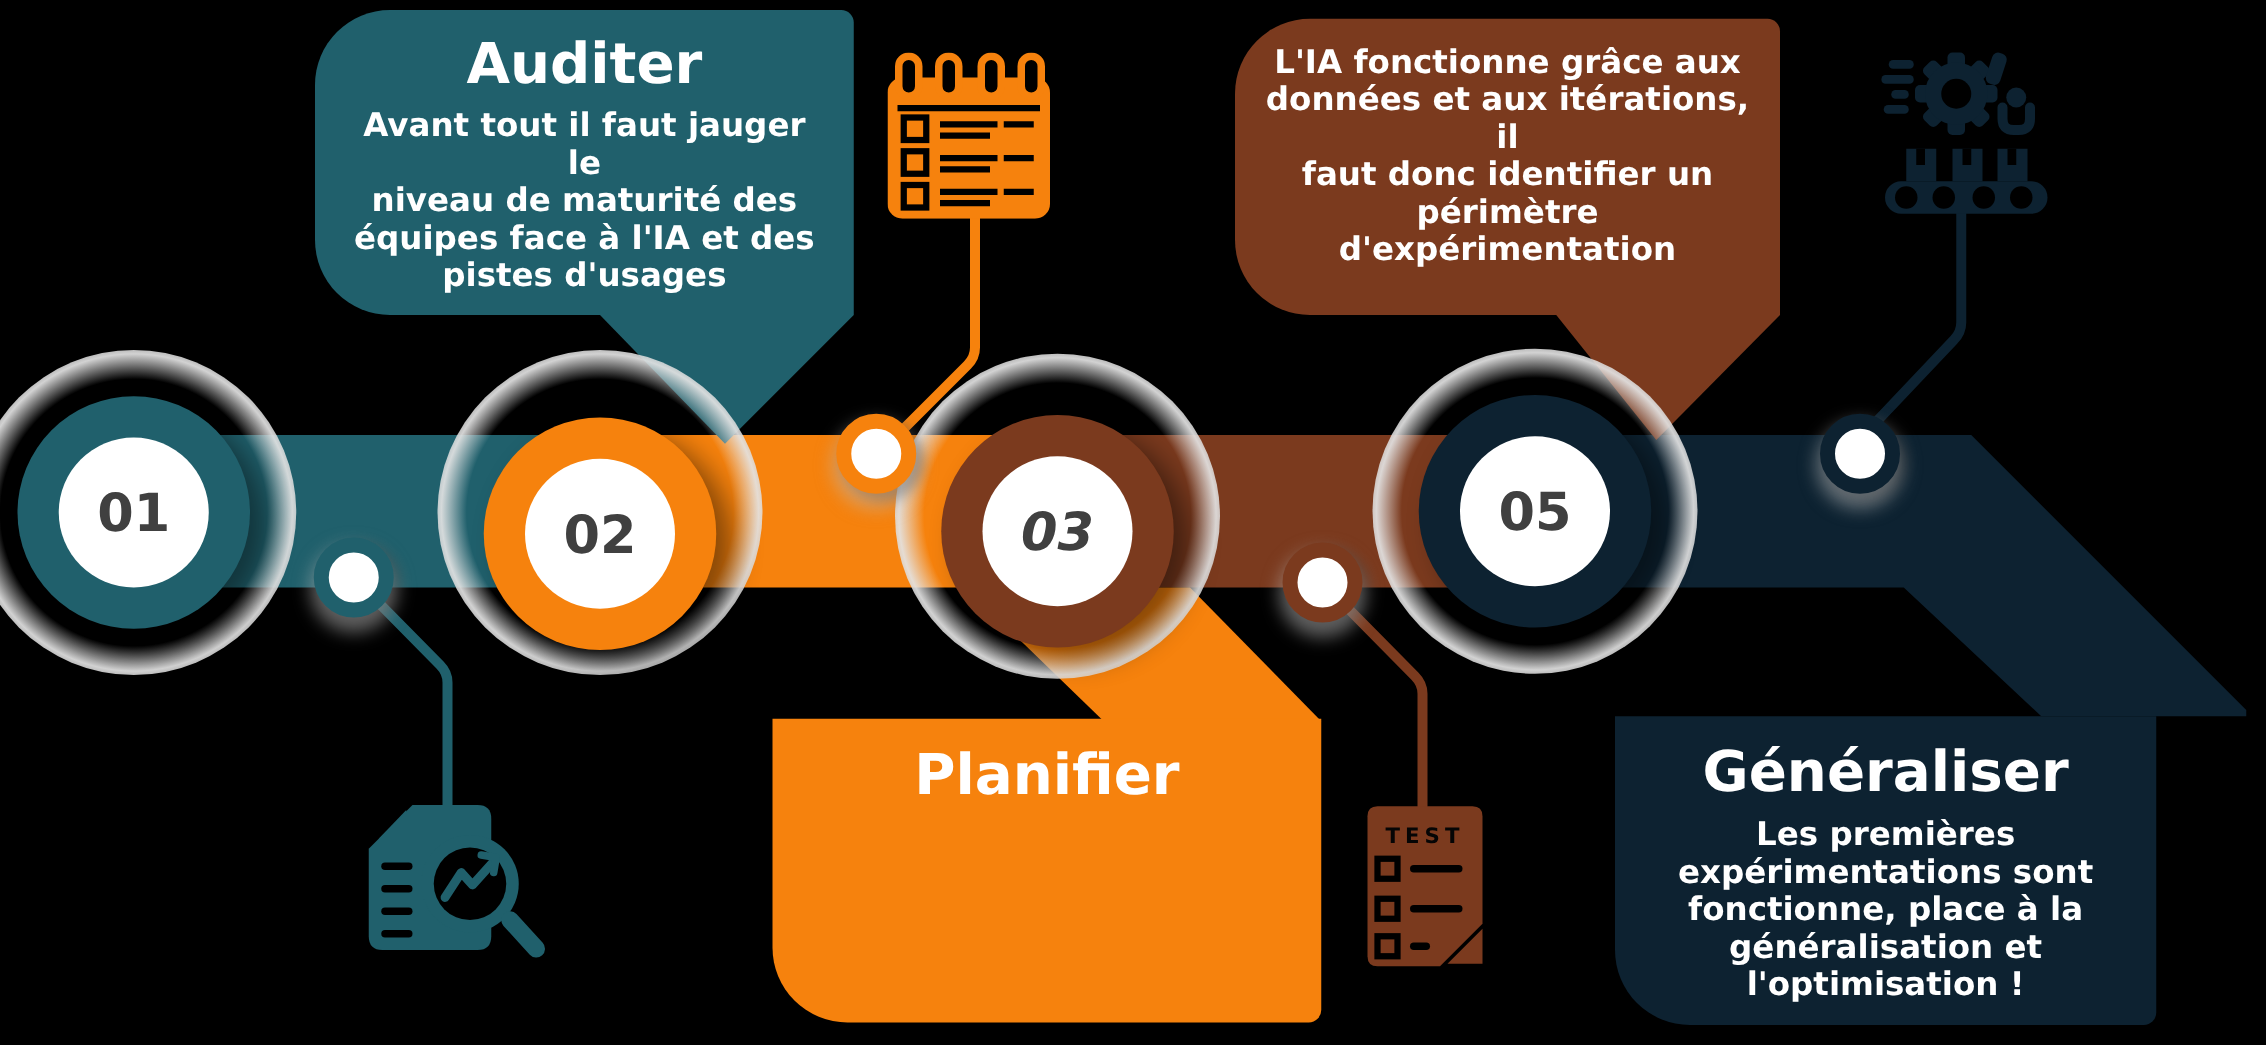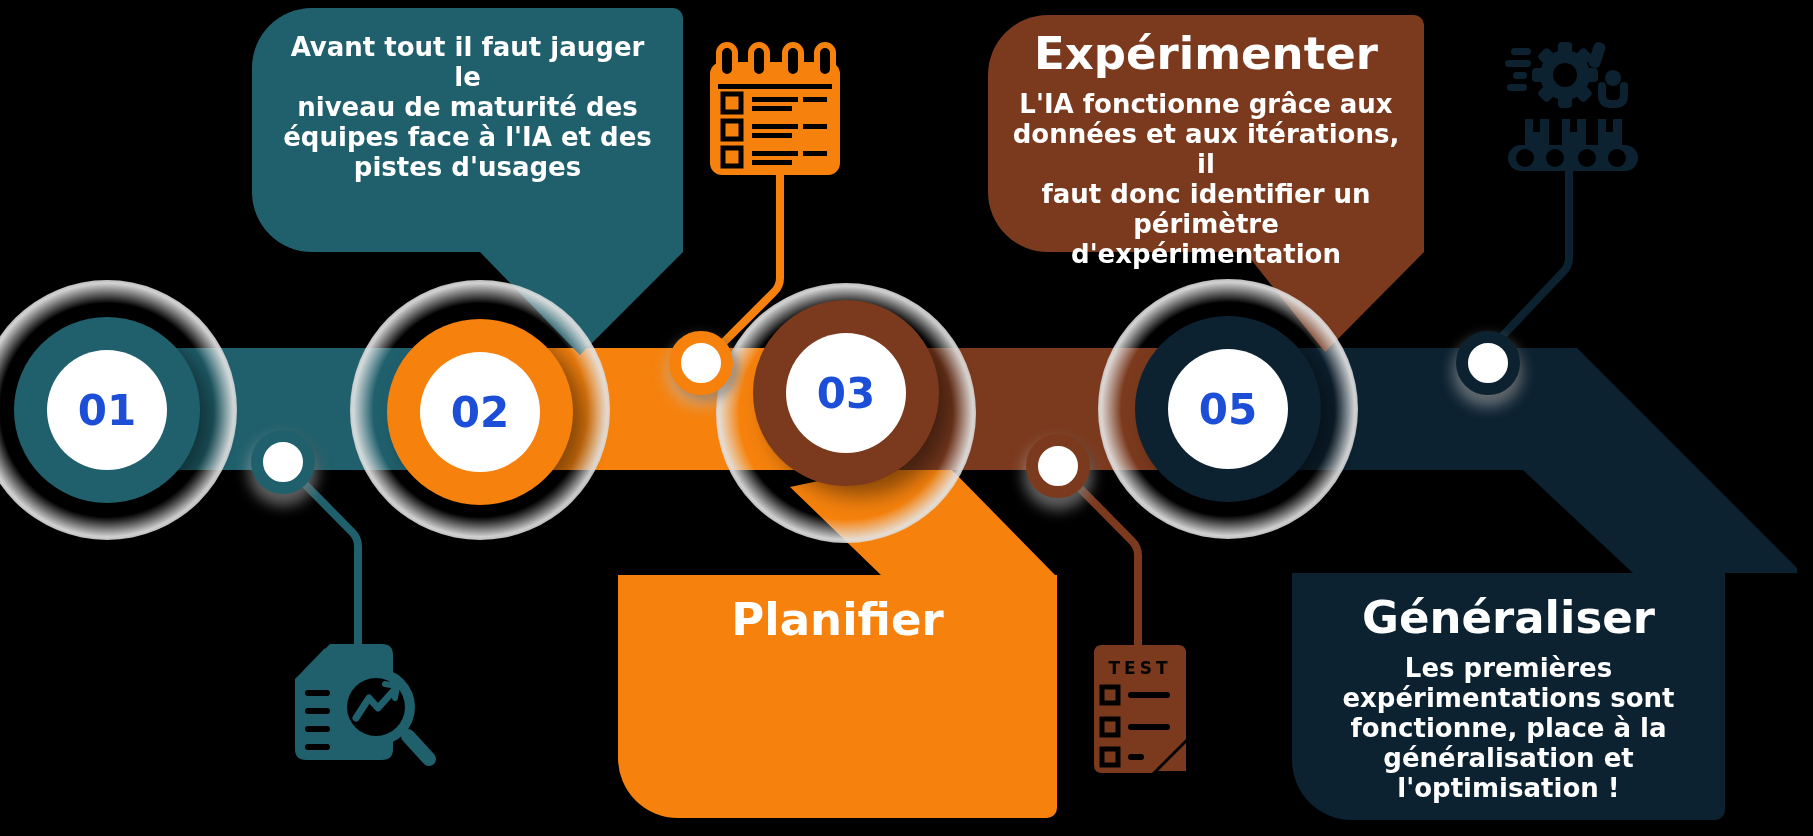--- a/index.html
+++ b/index.html
@@ -14,21 +14,21 @@
           rgba(228,228,228,.92) 69%,
           rgba(150,150,150,.42) 81%,
           rgba(0,0,0,0) 93%);}
 
   
   .ring{position:absolute;width:186px;height:186px;border-radius:50%;
         display:flex;align-items:center;justify-content:center;
         box-shadow:14px 10px 22px rgba(0,0,0,.45);}
   .ring .inner{width:120px;height:120px;border-radius:50%;background:#fff;
         display:flex;align-items:center;justify-content:center;}
-  .ring .num{font-size:42px;font-weight:800;color:#1d4ed8;}
+  .ring .num{font-size:42px;font-weight:800;color:#404040;}
 
   .r1{background:var(--c1);} .r2{background:var(--c2);} .r3{background:var(--c3);} .r4{background:var(--c4);}
 
   
   .dot{position:absolute;width:40px;height:40px;background:#fff;border-radius:50%;
        box-shadow:0 9px 14px 3px rgba(190,190,190,.5), 5px 5px 9px rgba(0,0,0,.38);}
   .d1{border:12px solid var(--c1);} .d2{border:12px solid var(--c2);}
   .d3{border:12px solid var(--c3);} .d4{border:12px solid var(--c4);}
 
   
@@ -69,26 +69,26 @@
   <div class="halo" style="left:-23px;top:280px;"></div>
   <div class="halo" style="left:350px;top:280px;"></div>
   <div class="halo" style="left:716px;top:283px;"></div>
   <div class="halo" style="left:1098px;top:279px;"></div>
 
   <div class="ring r1" style="left:14px;top:317px;">
     <div class="inner">
         <span class="num">01</span>
       </div>
   </div>
-  <div class="ring r2" style="left:387px;top:319px;text-align:center;">
+  <div class="ring r2" style="left:387px;top:334px;text-align:center;">
     <div class="inner">
         <span class="num">02</span>
       </div>
   </div>
-  <div class="ring r3" style="left:753px;top:300px;">
+  <div class="ring r3" style="left:753px;top:332px;font-style:italic;">
     <div class="inner">
         <span class="num">03</span>
       </div>
   </div>
   <div class="ring r4" style="left:1135px;top:316px;">
     <div class="inner">
         <span class="num">05</span>
       </div>
   </div>
 
@@ -171,28 +171,28 @@
       <rect x="65" y="79" width="7" height="13"></rect>
       <rect x="101" y="79" width="7" height="13"></rect>
       <circle cx="20" cy="118" r="9"></circle>
         <circle cx="50" cy="118" r="9"></circle>
       <circle cx="82" cy="118" r="9"></circle>
         <circle cx="112" cy="118" r="9"></circle>
     </g>
   </svg>
 
   <div class="box box-auditer">
+    <div class="title">Auditer</div>
     <div class="desc" style="max-width:370px;">Avant tout il faut jauger le
 niveau de maturité des
 équipes face à l'IA et des
 pistes d'usages</div>
   </div>
 
   <div class="box box-experimenter">
-    <div class="title">Expérimenter</div>
     <div class="desc" style="max-width:390px;text-align:center;">L'IA fonctionne grâce aux
 données et aux itérations, il
 faut donc identifier un
 périmètre d'expérimentation</div>
   </div>
 
   <div class="box box-planifier">
     <div class="title">Planifier</div>
   </div>
 

